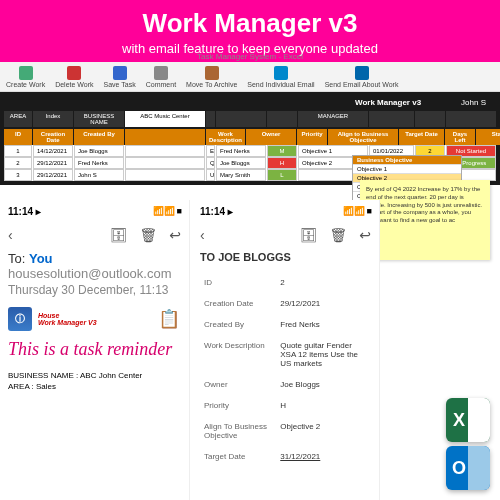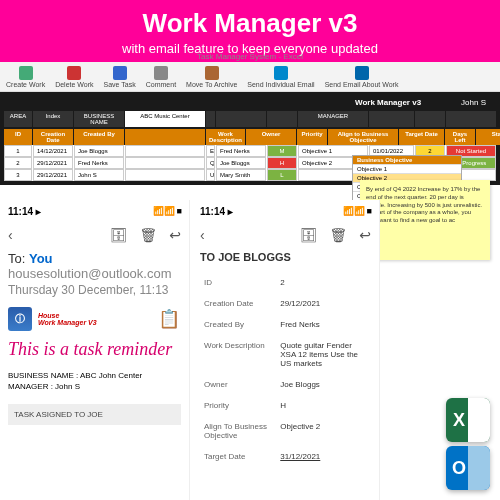--- a/index.html
+++ b/index.html
@@ -207,23 +207,22 @@
       <div class="logo-badge">ⓘ</div>
       <div class="logo-text">
           <span>House</span>
           <span>Work Manager V3</span>
         </div>
       <span style="font-size:18px;margin-left:auto">📋</span>
     </div>
     <div class="task-reminder">This is a task reminder</div>
     <div class="biz-info">
       <div>BUSINESS NAME : ABC John Center</div>
-      <div>MANAGER : John S</div>
-    </div>
-    <div class="task-box">TASK ASIGNED TO JOE</div>
+      <div>AREA : Sales</div>
+    </div>
   </div>
 
   <div class="phone phone2">
     <div class="phone-status">
       <span>11:14 ▸</span>
       <span class="status-icons">📶 📶 ■</span>
     </div>
     <div class="phone-toolbar">
       <span>‹</span>
       <span style="display:flex;gap:12px">

